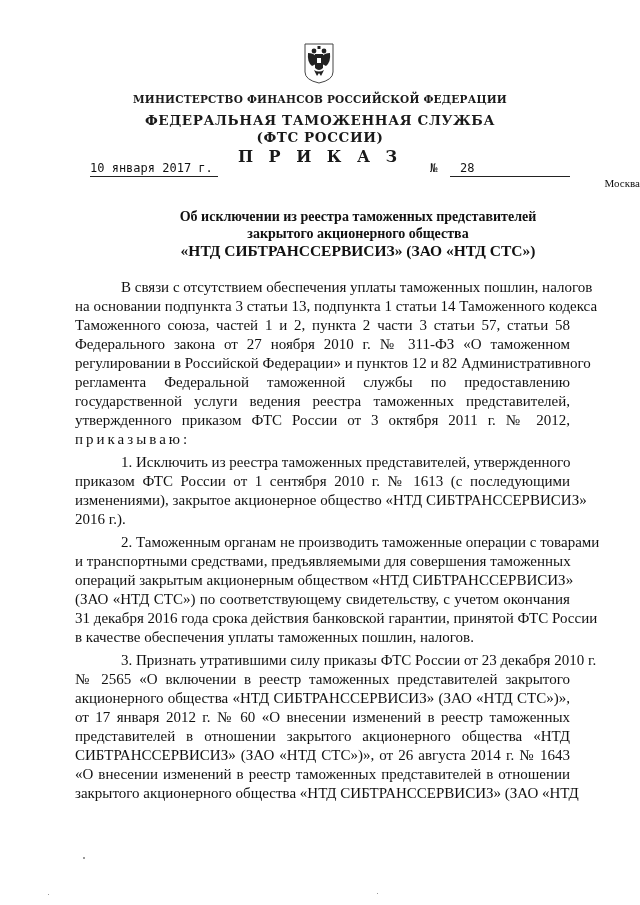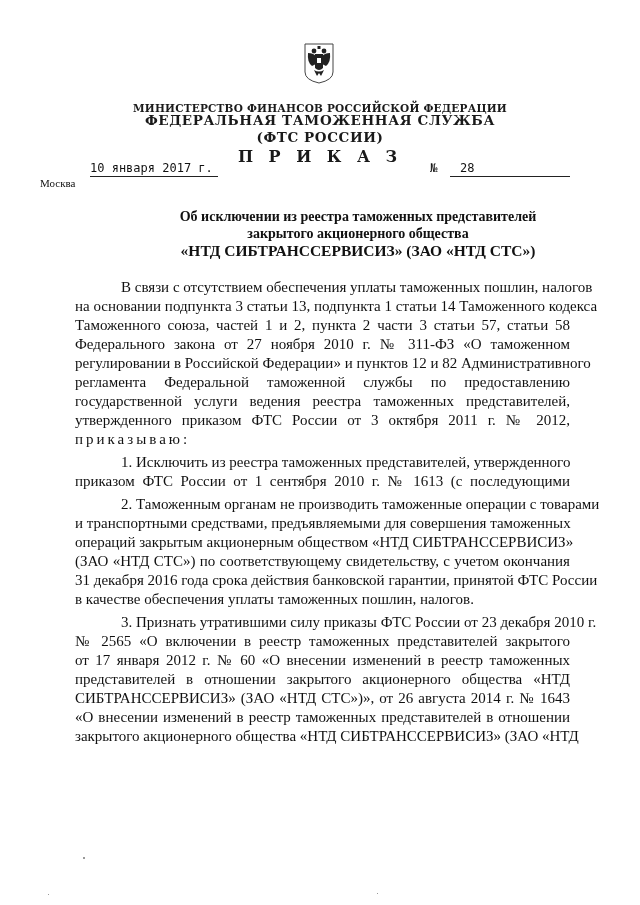--- a/index.html
+++ b/index.html
@@ -25,21 +25,21 @@
     .hdr {
       position: absolute;
       left: 0;
       width: 640px;
       text-align: center;
       font-family: "DejaVu Serif", "Liberation Serif", serif;
       font-weight: bold;
       color: #1a1a1a;
       white-space: nowrap;
     }
-    .ministry { top: 102px; font-size: 10.5px; letter-spacing: 0.2px; }
+    .ministry { top: 93px; font-size: 10.5px; letter-spacing: 0.2px; }
     .service { top: 112px; font-size: 13.5px; letter-spacing: 0.6px; }
     .short { top: 129px; font-size: 13.5px; letter-spacing: 0.6px; }
     .order-title { top: 147px; font-size: 16px; letter-spacing: 5px; }
 
     .date {
       position: absolute;
       left: 90px;
       top: 160px;
       width: 128px;
       font-family: "DejaVu Sans Mono", "Liberation Mono", monospace;
@@ -66,21 +66,21 @@
       font-size: 12px;
       line-height: 16px;
       border-bottom: 1px solid #222;
       box-sizing: border-box;
     }
     .city {
       position: absolute;
       left: 0;
       width: 640px;
       top: 177px;
-      text-align: left;
+      text-align: right;
       font-size: 11px;
       padding-left: 40px;
       box-sizing: border-box;
     }
     .subject {
       position: absolute;
       left: 0;
       width: 640px;
       top: 208px;
       text-align: center;
@@ -163,34 +163,37 @@
     <span class="line">регулировании в Российской Федерации» и пунктов 12 и 82 Административного</span>
     <span class="line">регламента Федеральной таможенной службы по предоставлению</span>
     <span class="line">государственной услуги ведения реестра таможенных представителей,</span>
     <span class="line">утвержденного приказом ФТС России от 3 октября 2011 г. № 2012,</span>
     <span class="line last spaced">приказываю:</span>
   </div>
   <div class="gap"></div>
   <div>
     <span class="line indent">1. Исключить из реестра таможенных представителей, утвержденного</span>
     <span class="line">приказом ФТС России от 1 сентября 2010 г. № 1613 (с последующими</span>
+    <span class="line">изменениями), закрытое акционерное общество «НТД СИБТРАНССЕРВИСИЗ»</span>
+    <span class="line last">2016 г.).</span>
   </div>
   <div class="gap"></div>
   <div>
     <span class="line indent">2. Таможенным органам не производить таможенные операции с товарами</span>
     <span class="line">и транспортными средствами, предъявляемыми для совершения таможенных</span>
     <span class="line">операций закрытым акционерным обществом «НТД СИБТРАНССЕРВИСИЗ»</span>
     <span class="line">(ЗАО «НТД СТС») по соответствующему свидетельству, с учетом окончания</span>
     <span class="line">31 декабря 2016 года срока действия банковской гарантии, принятой ФТС России</span>
     <span class="line last">в качестве обеспечения уплаты таможенных пошлин, налогов.</span>
   </div>
   <div class="gap"></div>
   <div>
     <span class="line indent">3. Признать утратившими силу приказы ФТС России от 23 декабря 2010 г.</span>
     <span class="line">№ 2565 «О включении в реестр таможенных представителей закрытого</span>
+    <span class="line">акционерного общества «НТД СИБТРАНССЕРВИСИЗ» (ЗАО «НТД СТС»)»,</span>
     <span class="line">от 17 января 2012 г. № 60 «О внесении изменений в реестр таможенных</span>
     <span class="line">представителей в отношении закрытого акционерного общества «НТД</span>
     <span class="line">СИБТРАНССЕРВИСИЗ» (ЗАО «НТД СТС»)», от 26 августа 2014 г. № 1643</span>
     <span class="line">«О внесении изменений в реестр таможенных представителей в отношении</span>
     <span class="line">закрытого акционерного общества «НТД СИБТРАНССЕРВИСИЗ» (ЗАО «НТД</span>
   </div>
 </div>
 
 <div class="speck" style="left:83px;top:857px;"></div>
 <div class="speck" style="left:48px;top:894px;width:1px;height:1px;"></div>

